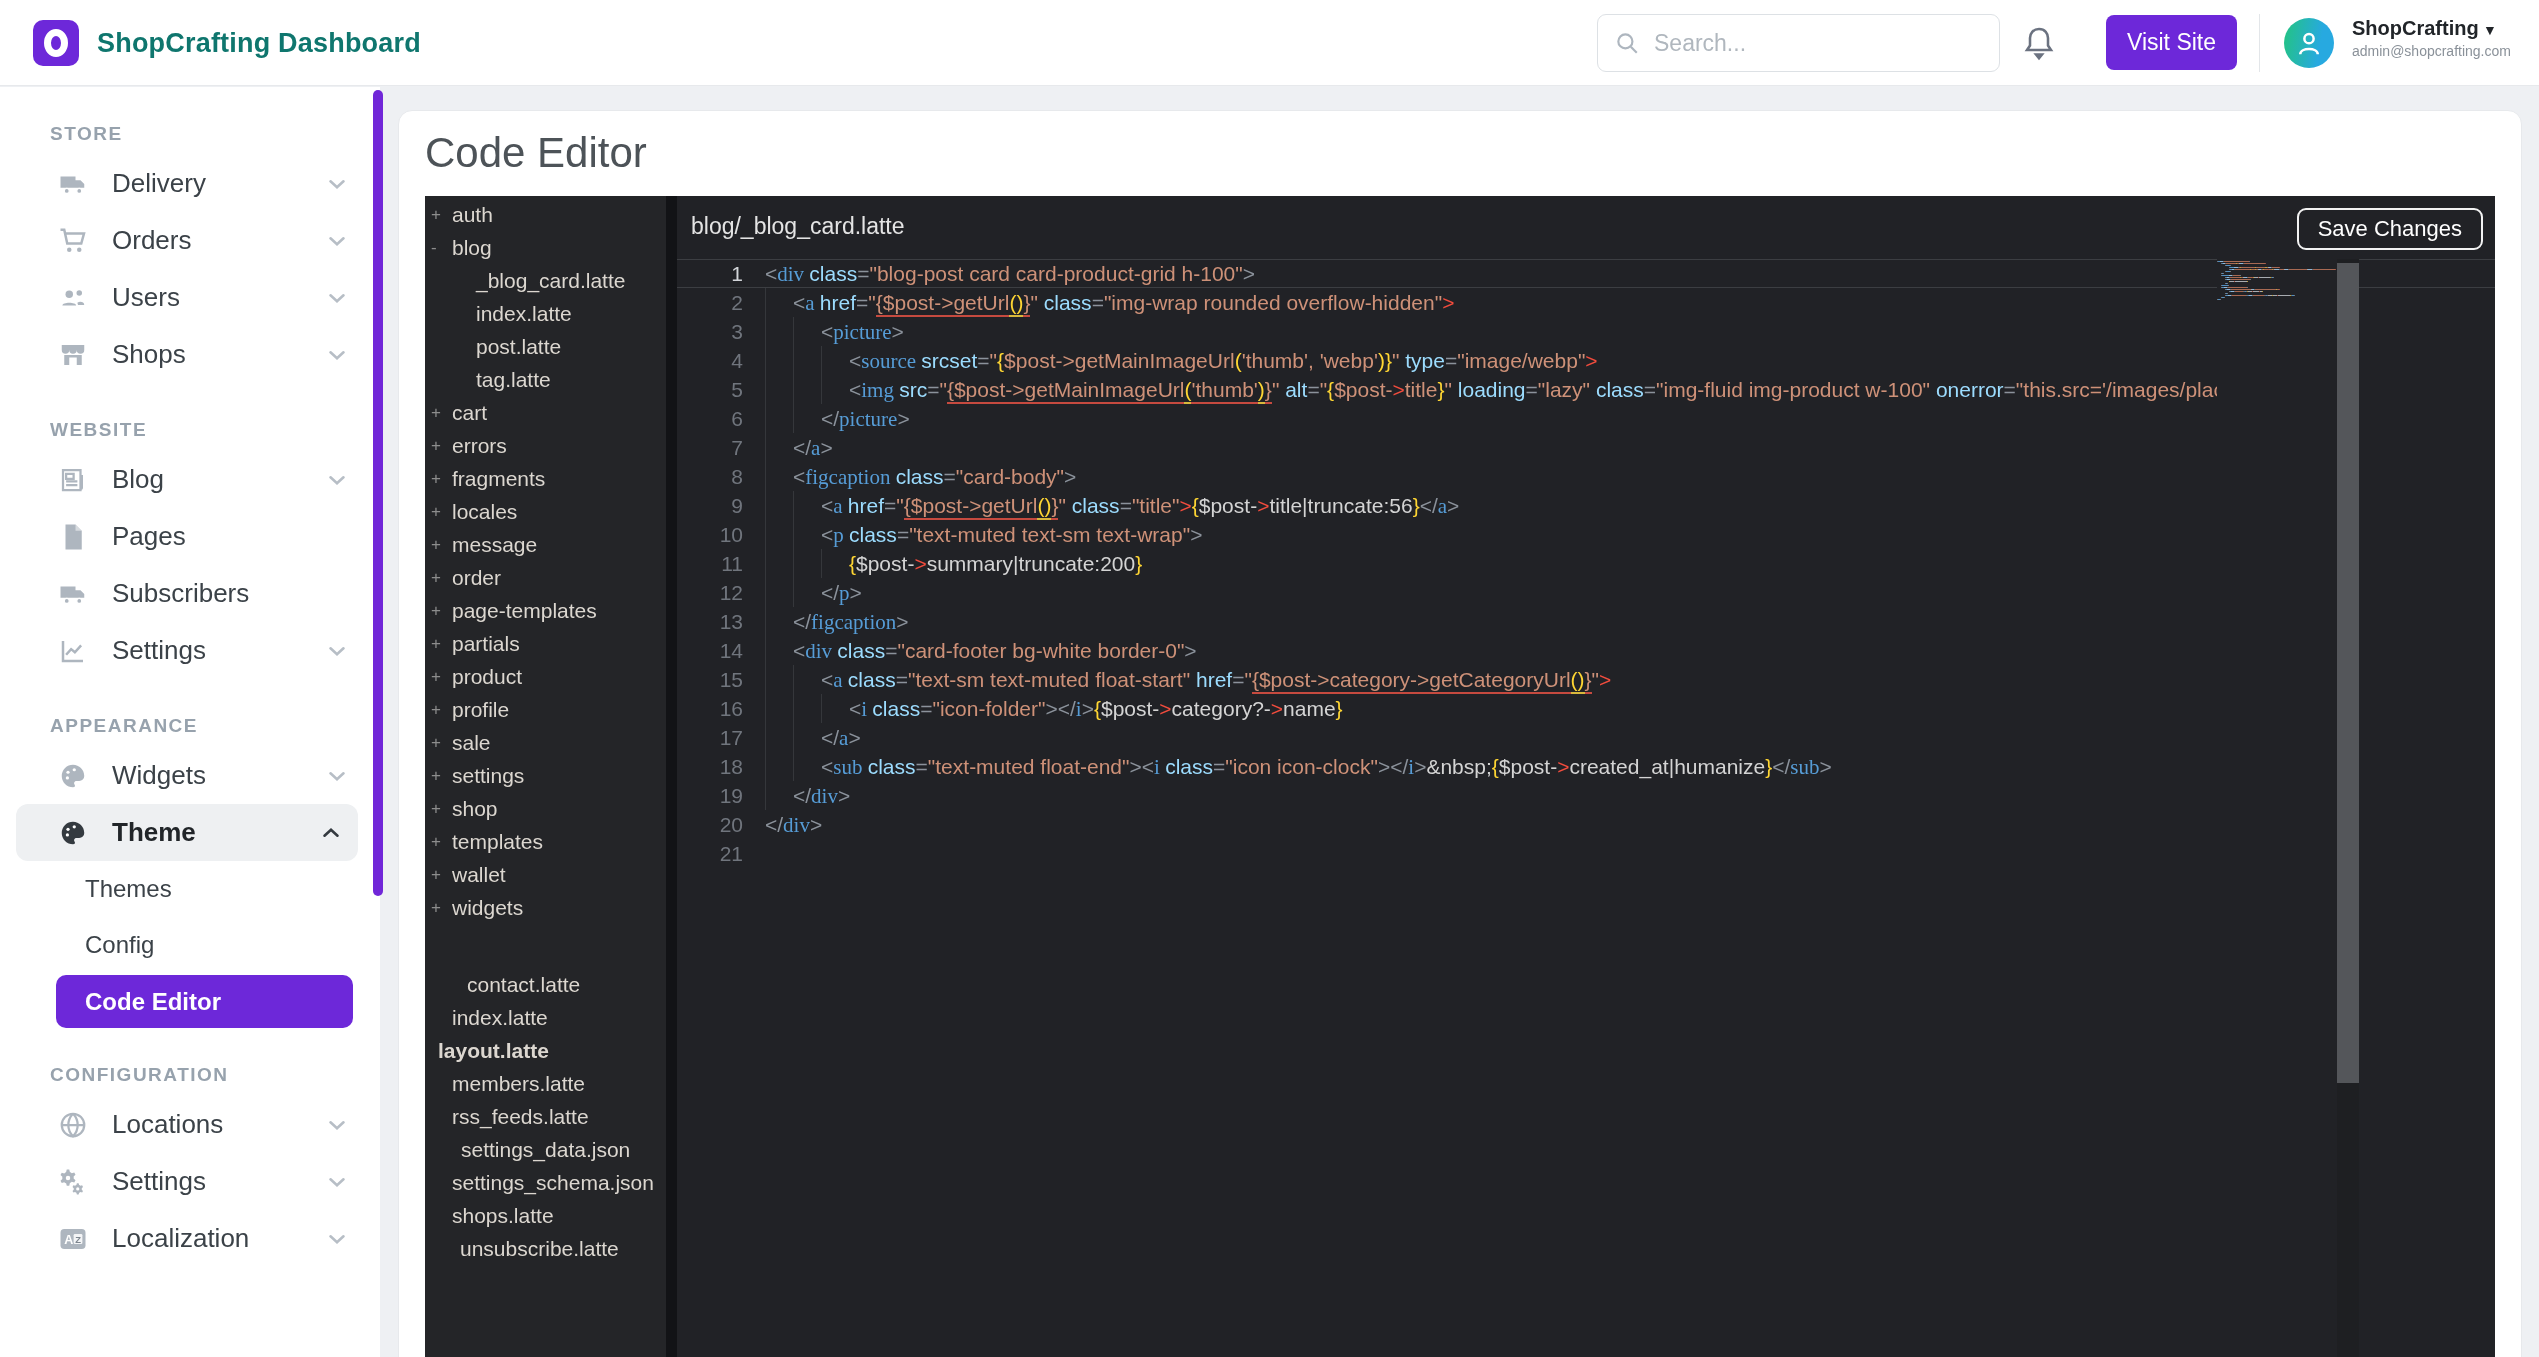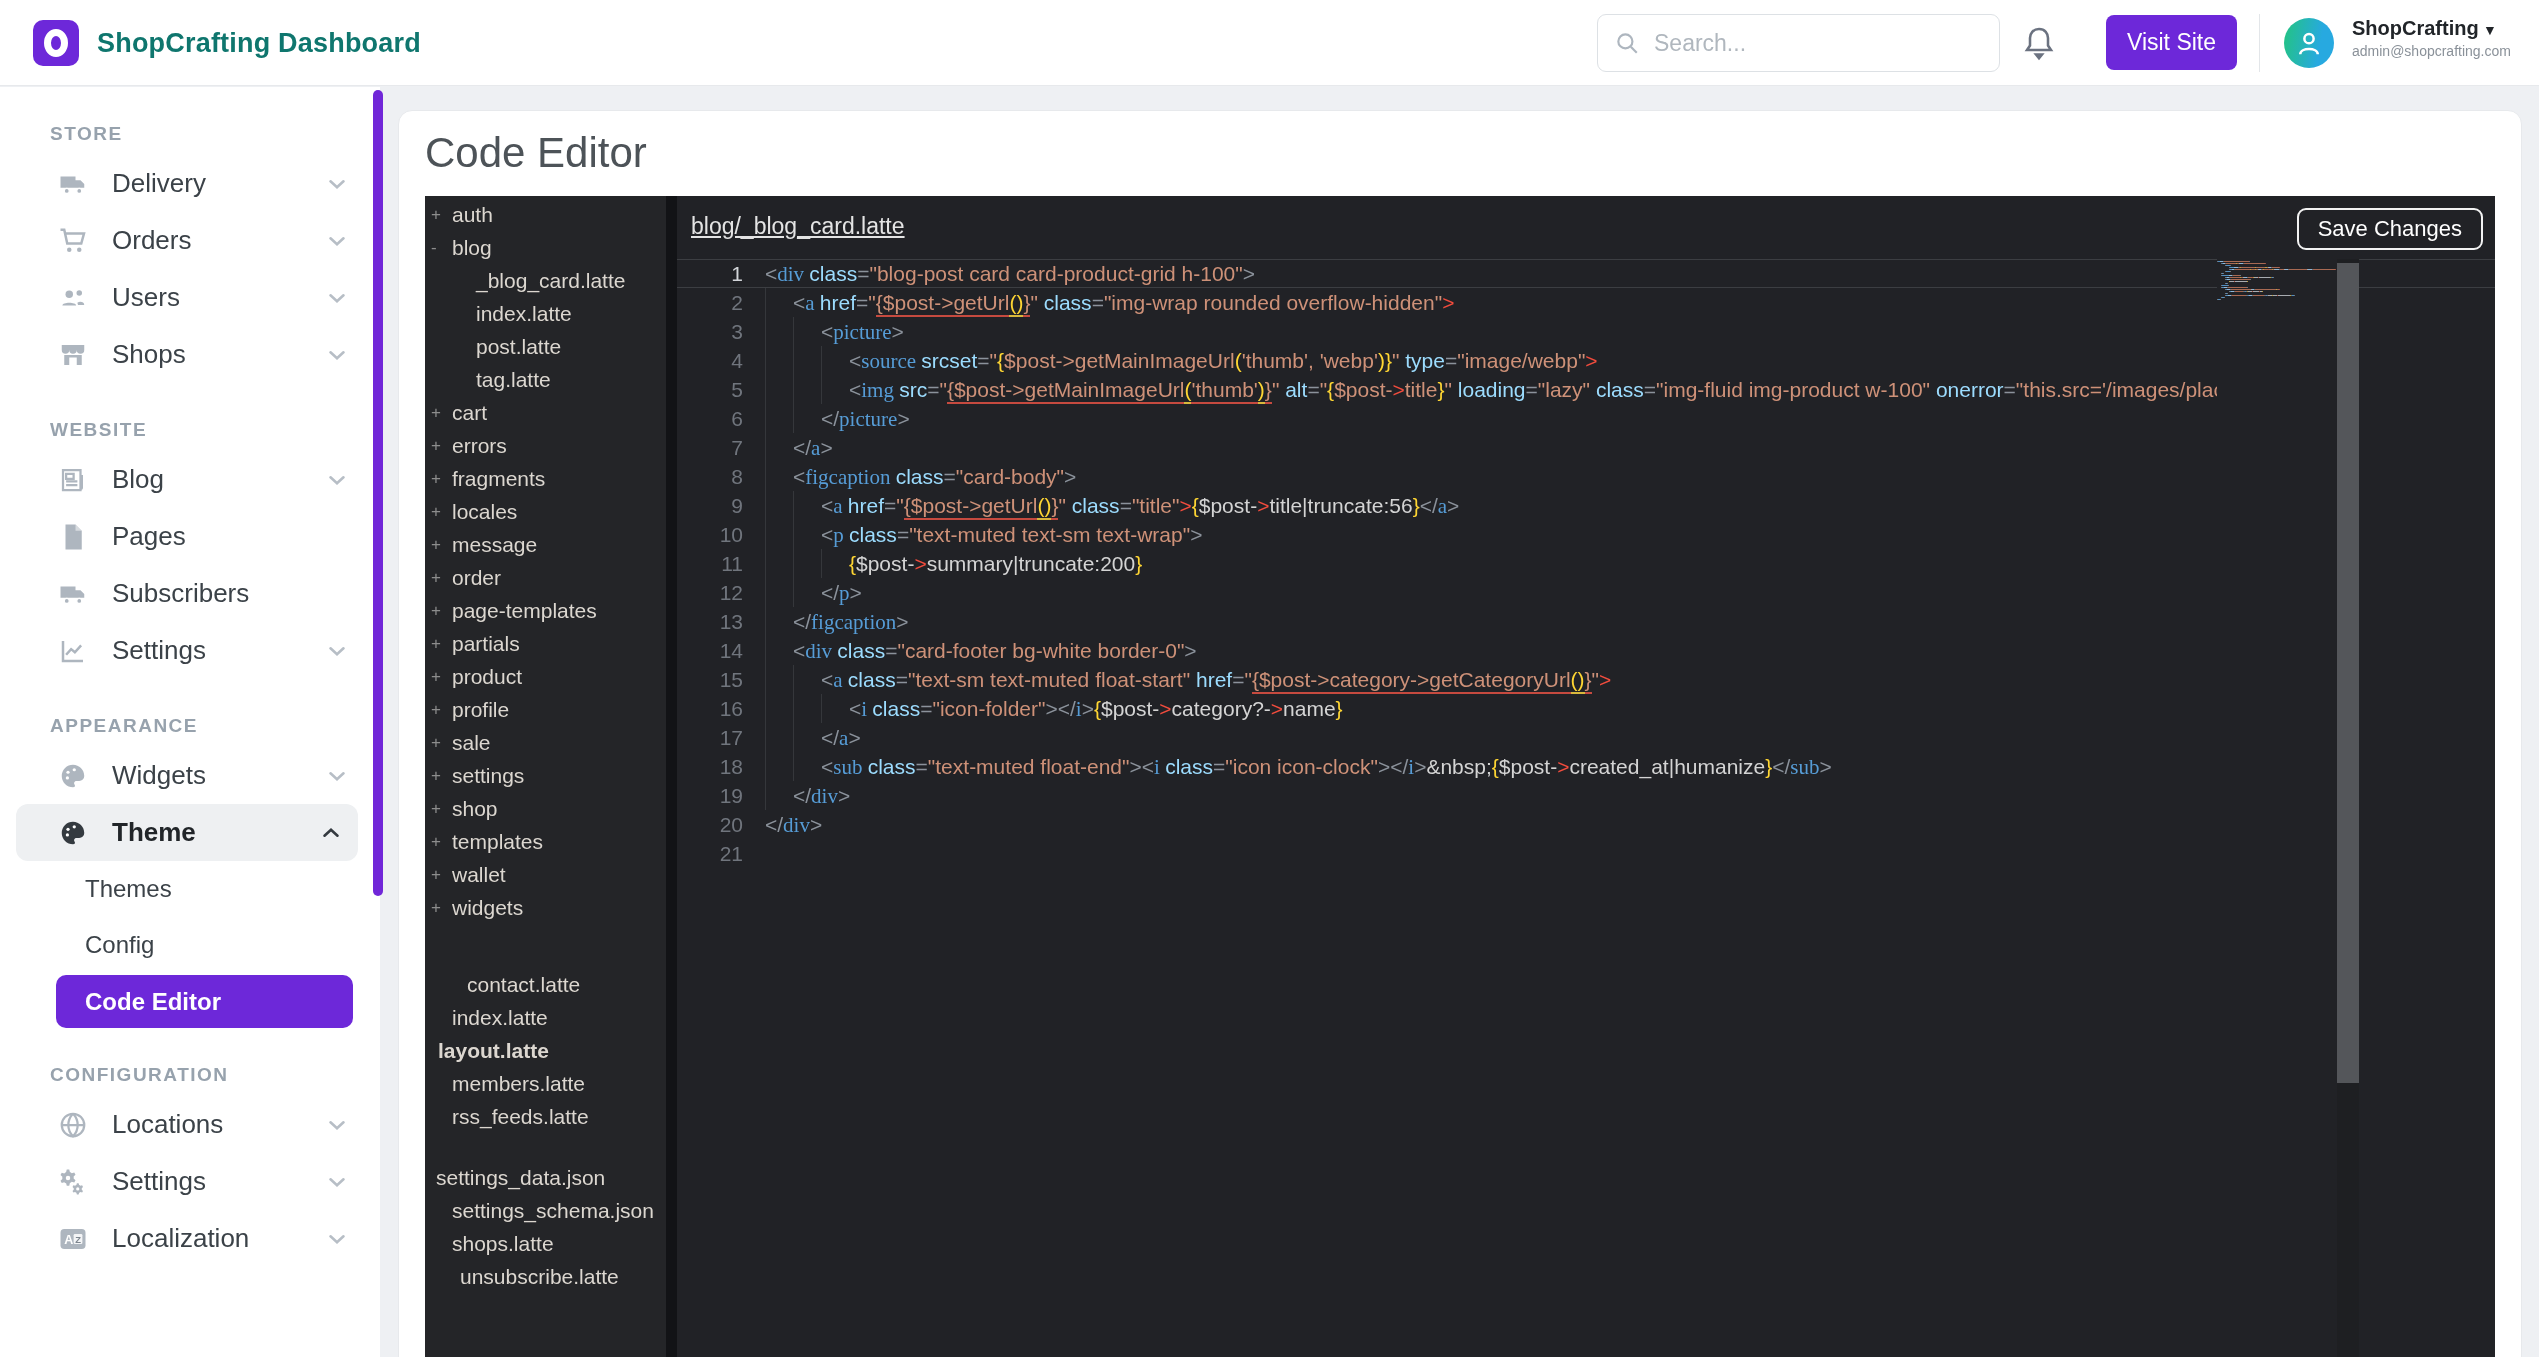--- a/index.html
+++ b/index.html
@@ -65,21 +65,21 @@
 
   
   .tree { width:241px; background:#242528; overflow:hidden; position:relative; padding-top:2px; }
   .tree-row { position:relative; height:33px; line-height:33px; font-size:21px; color:#dcd7d0;
     white-space:nowrap; cursor:pointer; }
   .tree-row .twisty { position:absolute; font-size:17px; color:#8d8d8d; top:0; }
   .shell-divider { width:11px; background:#121316; }
 
   
   .editor { flex:1; background:#212226; position:relative; overflow:hidden; }
-  .ed-filename { position:absolute; left:14px; top:17px; font-size:23px; color:#e4e4e4;text-decoration:underline; }
+  .ed-filename { position:absolute; left:14px; top:17px; font-size:23px; color:#e4e4e4; }
   .save-btn { position:absolute; right:12px; top:12px; height:42px; padding:0 19px;
     background:transparent; border:2px solid #f2f2f2; border-radius:9px; color:#fff;
     font-size:22px; font-family:"Liberation Sans", sans-serif; cursor:pointer; z-index:6; }
   .code-pane { position:absolute; left:0; right:0; top:63px; bottom:0; }
   .code-line { height:29px; line-height:29px; white-space:pre; font-size:21px; color:#d4d4d4;
     display:flex; }
   .code-line.active { box-shadow:inset 0 1px 0 #3c3e42, inset 0 -1px 0 #3c3e42; }
   .ln { width:66px; text-align:right; color:#70757d; flex:0 0 auto; font-size:21px; }
   .code-line.active .ln { color:#d2d5d9; }
   .code-txt { margin-left:22px; white-space:pre; }
@@ -362,21 +362,21 @@
         <div class="tree-row" style="padding-left: 27px;"><span class="twisty" style="left: 6px;">+</span><span>settings</span></div>
         <div class="tree-row" style="padding-left: 27px;"><span class="twisty" style="left: 6px;">+</span><span>shop</span></div>
         <div class="tree-row" style="padding-left: 27px;"><span class="twisty" style="left: 6px;">+</span><span>templates</span></div>
         <div class="tree-row" style="padding-left: 27px;"><span class="twisty" style="left: 6px;">+</span><span>wallet</span></div>
         <div class="tree-row" style="padding-left: 27px;"><span class="twisty" style="left: 6px;">+</span><span>widgets</span></div>
         <div class="tree-row" style="padding-left: 42px; margin-top: 44px;"><span>contact.latte</span></div>
         <div class="tree-row" style="padding-left: 27px;"><span>index.latte</span></div>
         <div class="tree-row" style="padding-left: 13px; font-weight: bold;"><span>layout.latte</span></div>
         <div class="tree-row" style="padding-left: 27px;"><span>members.latte</span></div>
         <div class="tree-row" style="padding-left: 27px;"><span>rss_feeds.latte</span></div>
-        <div class="tree-row" style="padding-left: 11px; margin-top: 28px;"><span>settings_data.json</span></div>
+        <div class="tree-row" style="padding-left: 36px;"><span>settings_data.json</span></div>
         <div class="tree-row" style="padding-left: 27px;"><span>settings_schema.json</span></div>
         <div class="tree-row" style="padding-left: 27px;"><span>shops.latte</span></div>
         <div class="tree-row" style="padding-left: 35px;"><span>unsubscribe.latte</span></div>
       </div>
     <div class="shell-divider"></div>
     <div class="editor">
       <div class="ed-filename">blog/_blog_card.latte</div>
       <button class="save-btn">Save Changes</button>
       <div class="code-pane" id="codePane">
           <div class="code-line active"><span class="ln">1</span><span class="code-txt"><span class="tk-p">&lt;</span><span class="tk-tag">div </span><span class="tk-attr">class</span><span class="tk-p">=</span><span class="tk-str">"blog-post card card-product-grid h-100"</span><span class="tk-p">&gt;</span></span></div>

